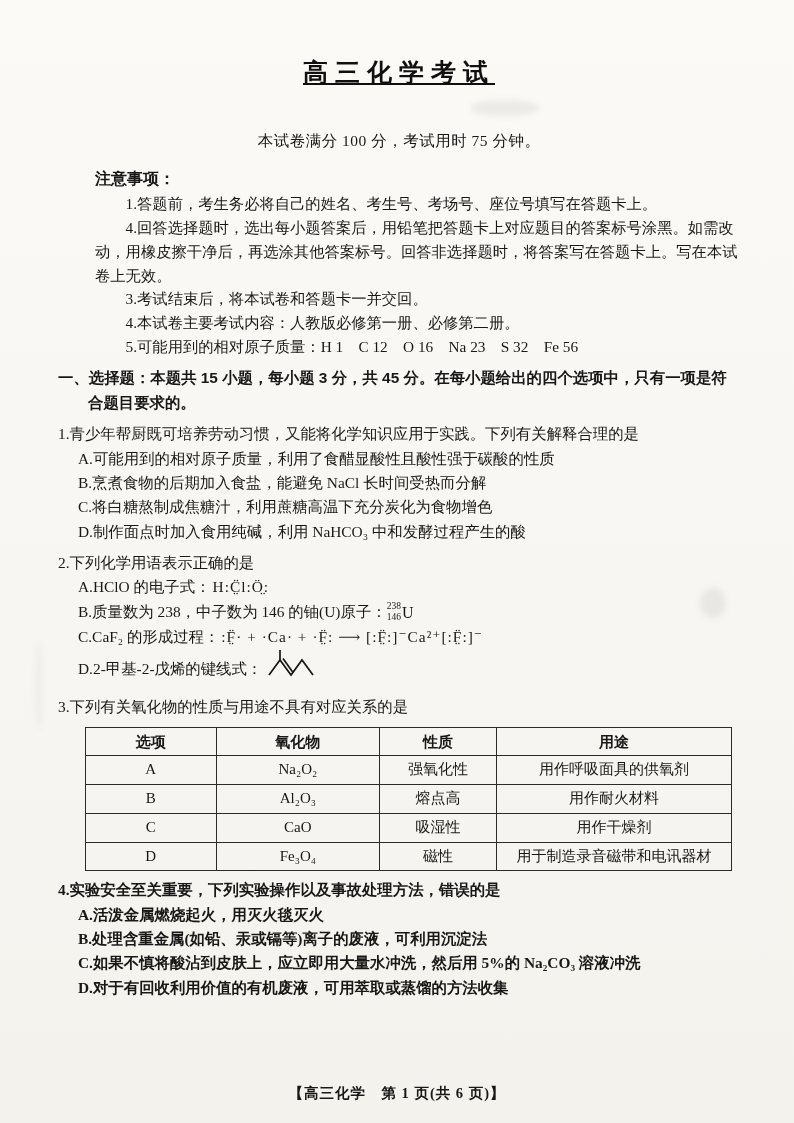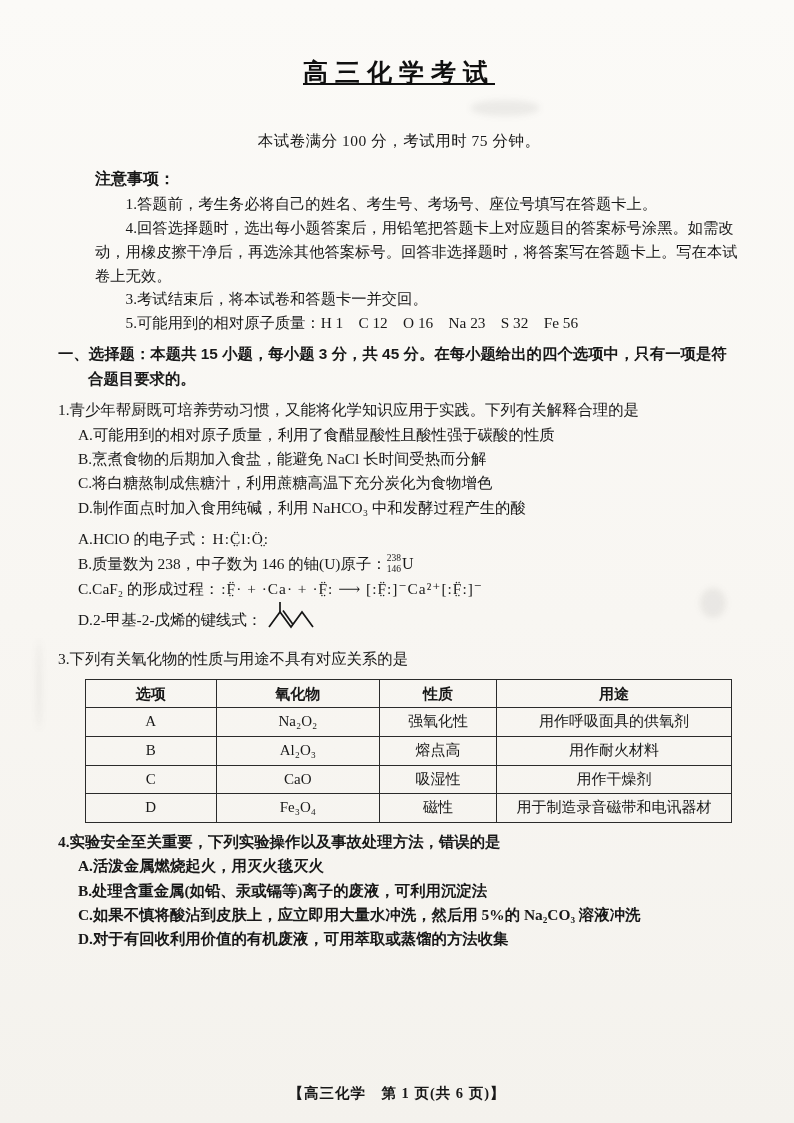--- a/index.html
+++ b/index.html
@@ -82,34 +82,36 @@
   <div class="content">
 
     <h1 class="title">高三化学考试</h1>
     <p class="subtitle">本试卷满分 100 分，考试用时 75 分钟。</p>
 
     <div class="notice">
       <p class="heading">注意事项：</p>
       <p class="item">1.答题前，考生务必将自己的姓名、考生号、考场号、座位号填写在答题卡上。</p>
       <p class="item">4.回答选择题时，选出每小题答案后，用铅笔把答题卡上对应题目的答案标号涂黑。如需改动，用橡皮擦干净后，再选涂其他答案标号。回答非选择题时，将答案写在答题卡上。写在本试卷上无效。</p>
       <p class="item">3.考试结束后，将本试卷和答题卡一并交回。</p>
+      <p class="item">4.本试卷主要考试内容：人教版必修第一册、必修第二册。</p>
       <p class="item">5.可能用到的相对原子质量：H 1　C 12　O 16　Na 23　S 32　Fe 56</p>
     </div>
 
     <p class="section-heading">一、选择题：本题共 15 小题，每小题 3 分，共 45 分。在每小题给出的四个选项中，只有一项是符合题目要求的。</p>
 
     <div class="q">
       <p class="stem">1.青少年帮厨既可培养劳动习惯，又能将化学知识应用于实践。下列有关解释合理的是</p>
       <p class="opt">A.可能用到的相对原子质量，利用了食醋显酸性且酸性强于碳酸的性质</p>
       <p class="opt">B.烹煮食物的后期加入食盐，能避免 NaCl 长时间受热而分解</p>
       <p class="opt">C.将白糖熬制成焦糖汁，利用蔗糖高温下充分炭化为食物增色</p>
       <p class="opt">D.制作面点时加入食用纯碱，利用 NaHCO₃ 中和发酵过程产生的酸</p>
     </div>
 
     <div class="q">
+      <p class="stem">2.下列化学用语表示正确的是</p>
       <p class="row">
         <span>A.HClO 的电子式：</span>
         <span class="eform">H:C̤̈l:Ö̤:</span>
       </p>
       <p class="row">
         <span>B.质量数为 238，中子数为 146 的铀(U)原子：</span>
         <span class="nuclide">
           <span class="stack">
             <span>238</span>
             <span>146</span>

